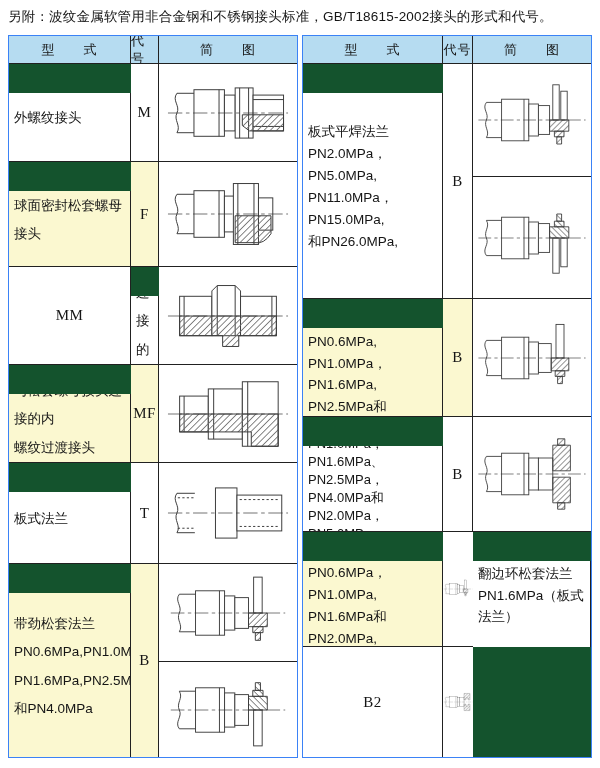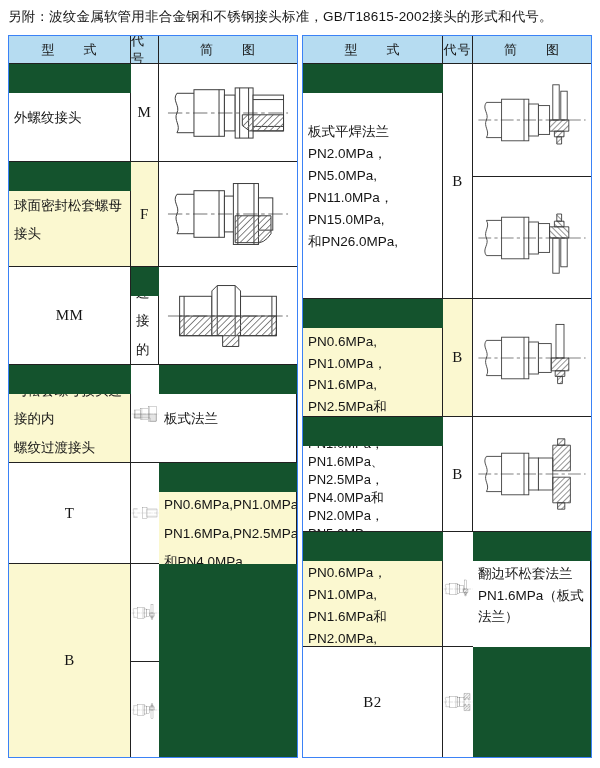--- a/index.html
+++ b/index.html
@@ -207,20 +207,21 @@
     <div class="c type">与松套螺母接头连接的
 外螺纹过渡接头</div>
     <div class="c dia nr">
       <svg class="diag" viewBox="0 0 140 96">
           <use href="#sym-mm"></use>
         </svg>
     </div>
 
     <div class="c type yel">与松套螺母接头连接的内
 螺纹过渡接头</div>
+    <div class="c code yel">MF</div>
     <div class="c dia nr">
       <svg class="diag" viewBox="0 0 140 96">
           <use href="#sym-mf"></use>
         </svg>
     </div>
 
     <div class="c type">板式法兰</div>
     <div class="c code">T</div>
     <div class="c dia nr">
       <svg class="diag" viewBox="0 0 140 96">

